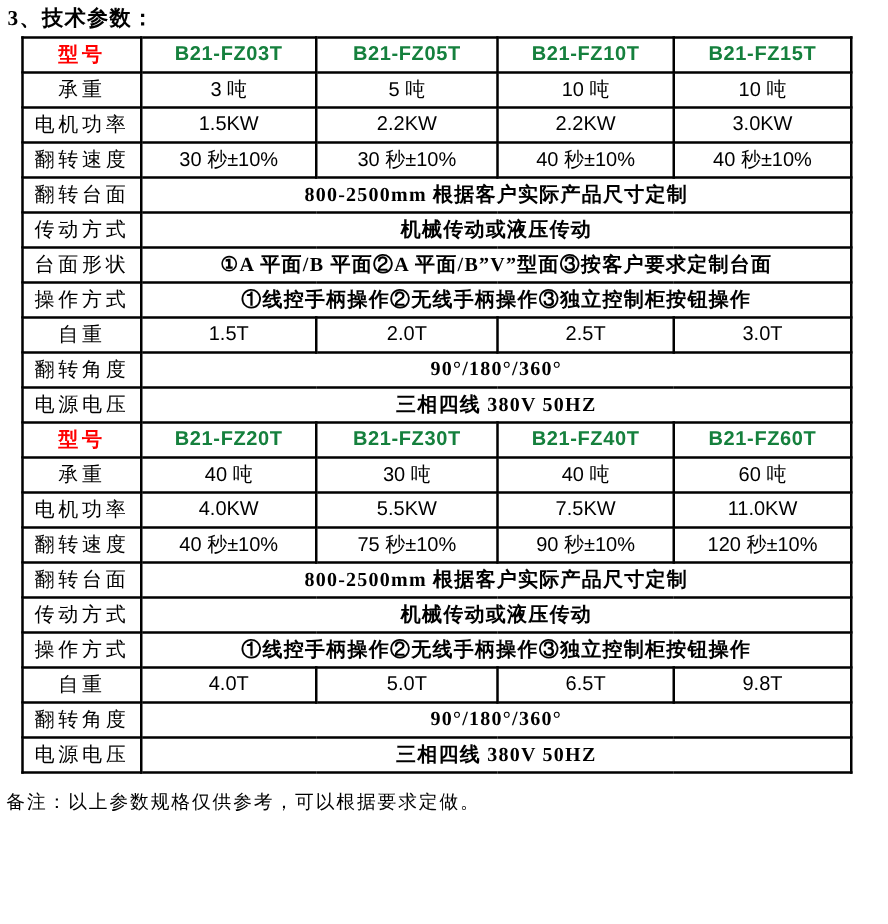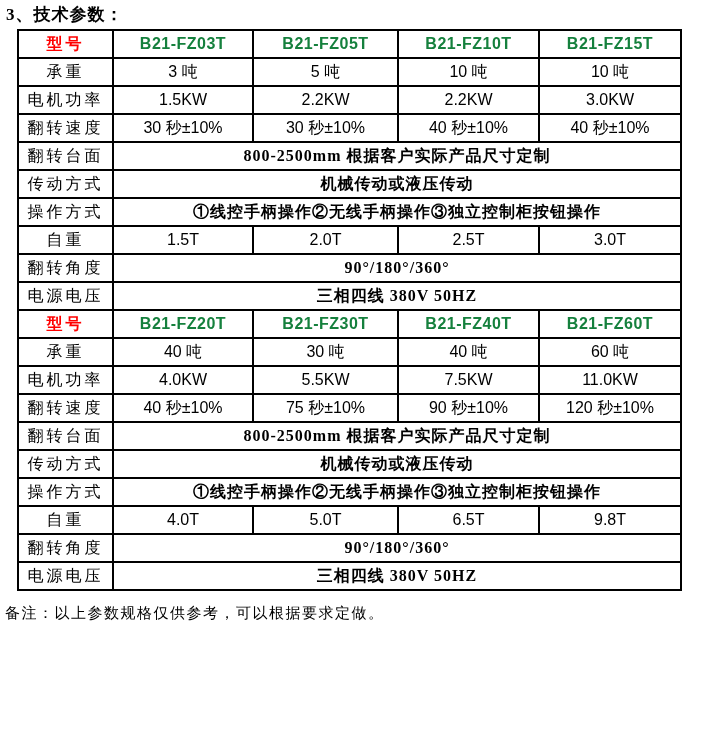--- a/index.html
+++ b/index.html
@@ -117,20 +117,24 @@
         </tr>
         <tr>
           <td class="label-cell">翻转台面</td>
           <td colspan="4" class="value-cell span-cell">800-2500mm 根据客户实际产品尺寸定制</td>
         </tr>
         <tr>
           <td class="label-cell">传动方式</td>
           <td colspan="4" class="value-cell span-cell">机械传动或液压传动</td>
         </tr>
         <tr>
+          <td class="label-cell">台面形状</td>
+          <td colspan="4" class="value-cell span-cell">①A 平面/B 平面②A 平面/B”V”型面③按客户要求定制台面</td>
+        </tr>
+        <tr>
           <td class="label-cell">操作方式</td>
           <td colspan="4" class="value-cell span-cell">①线控手柄操作②无线手柄操作③独立控制柜按钮操作</td>
         </tr>
         <tr>
           <td class="label-cell">自重</td>
           <td class="value-cell">1.5T</td>
           <td class="value-cell">2.0T</td>
           <td class="value-cell">2.5T</td>
           <td class="value-cell">3.0T</td>
         </tr>

